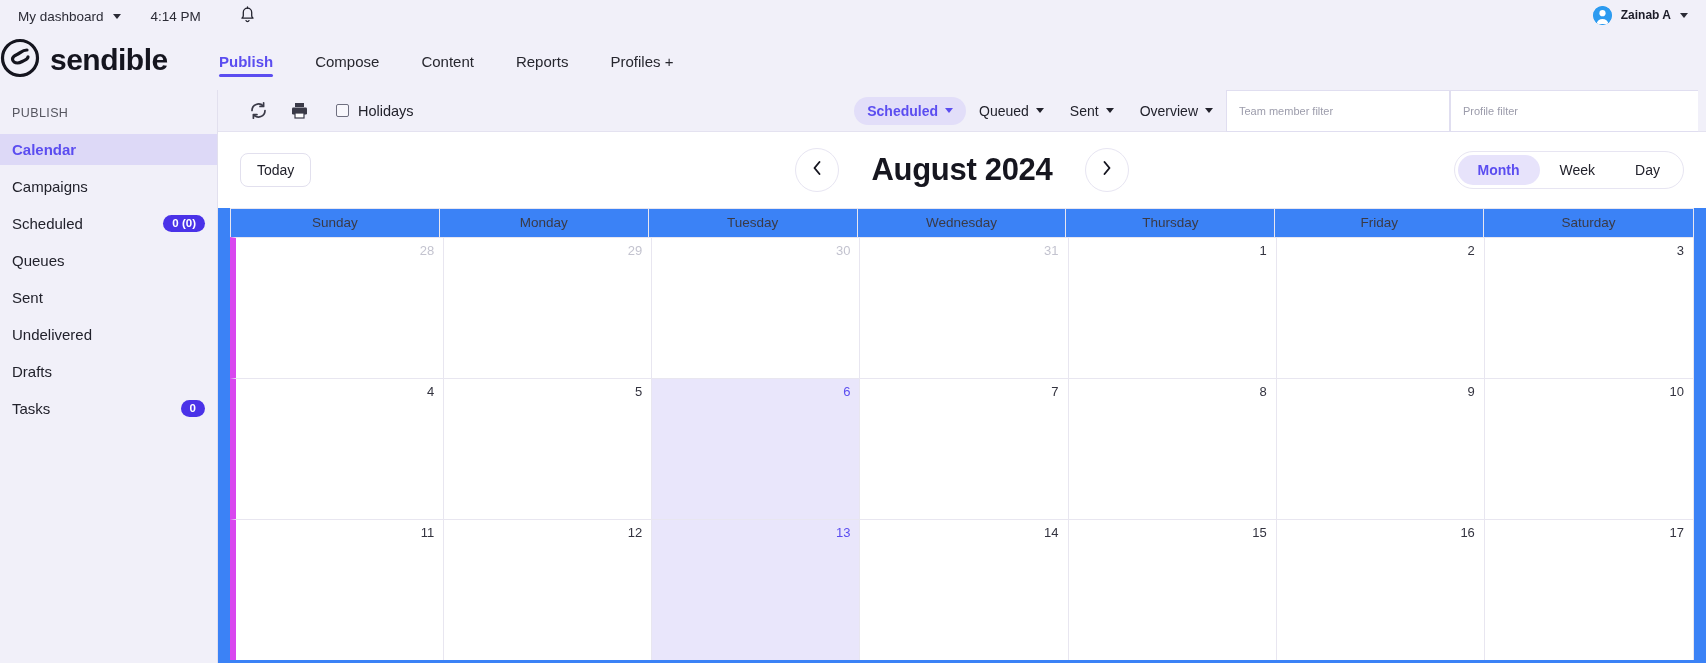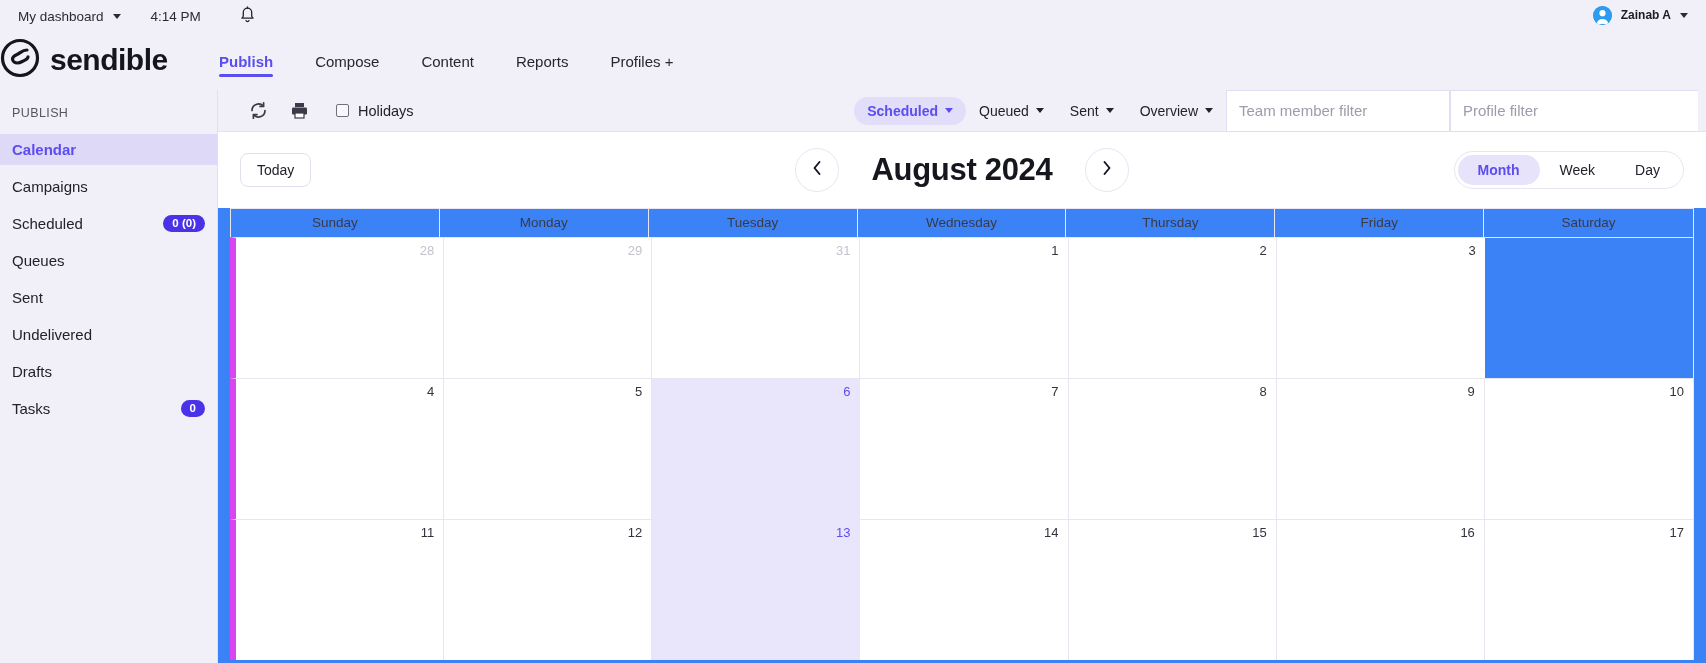--- a/index.html
+++ b/index.html
@@ -136,21 +136,21 @@
   .seg-pill.active { background: #e2def9; color: #5b4df0; font-weight: 600; }
   .seg-pill .caret-s {
     width: 0; height: 0;
     border-left: 4px solid transparent; border-right: 4px solid transparent;
     border-top: 5px solid currentColor;
   }
   .filter-input {
     height: 42px; width: 224px;
     border: 1px solid #e0def0; border-left: 1px solid #e0def0;
     background: #fff;
-    font-size: 15px; color: #22222c;
+    font-size: 11px; color: #22222c;
     padding: 0 12px;
     outline: none;
     font-family: "Liberation Sans", sans-serif;
   }
   .filter-input::placeholder { color: #9c9cab; }
   .filter-input.last { width: 248px; border-right: none; }
 
   
   .cal-header {
     height: 76px;
@@ -392,20 +392,21 @@
         <div class="dow-cell">Tuesday</div>
         <div class="dow-cell">Wednesday</div>
         <div class="dow-cell">Thursday</div>
         <div class="dow-cell">Friday</div>
         <div class="dow-cell">Saturday</div>
       </div>
 
       <div class="week-row">
         <div class="day-cell other-month">28</div>
         <div class="day-cell other-month">29</div>
+        <div class="day-cell other-month">30</div>
         <div class="day-cell other-month">31</div>
         <div class="day-cell">1</div>
         <div class="day-cell">2</div>
         <div class="day-cell">3</div>
       </div>
 
       <div class="week-row">
         <div class="day-cell">4</div>
         <div class="day-cell">5</div>
         <div class="day-cell today">6</div>

